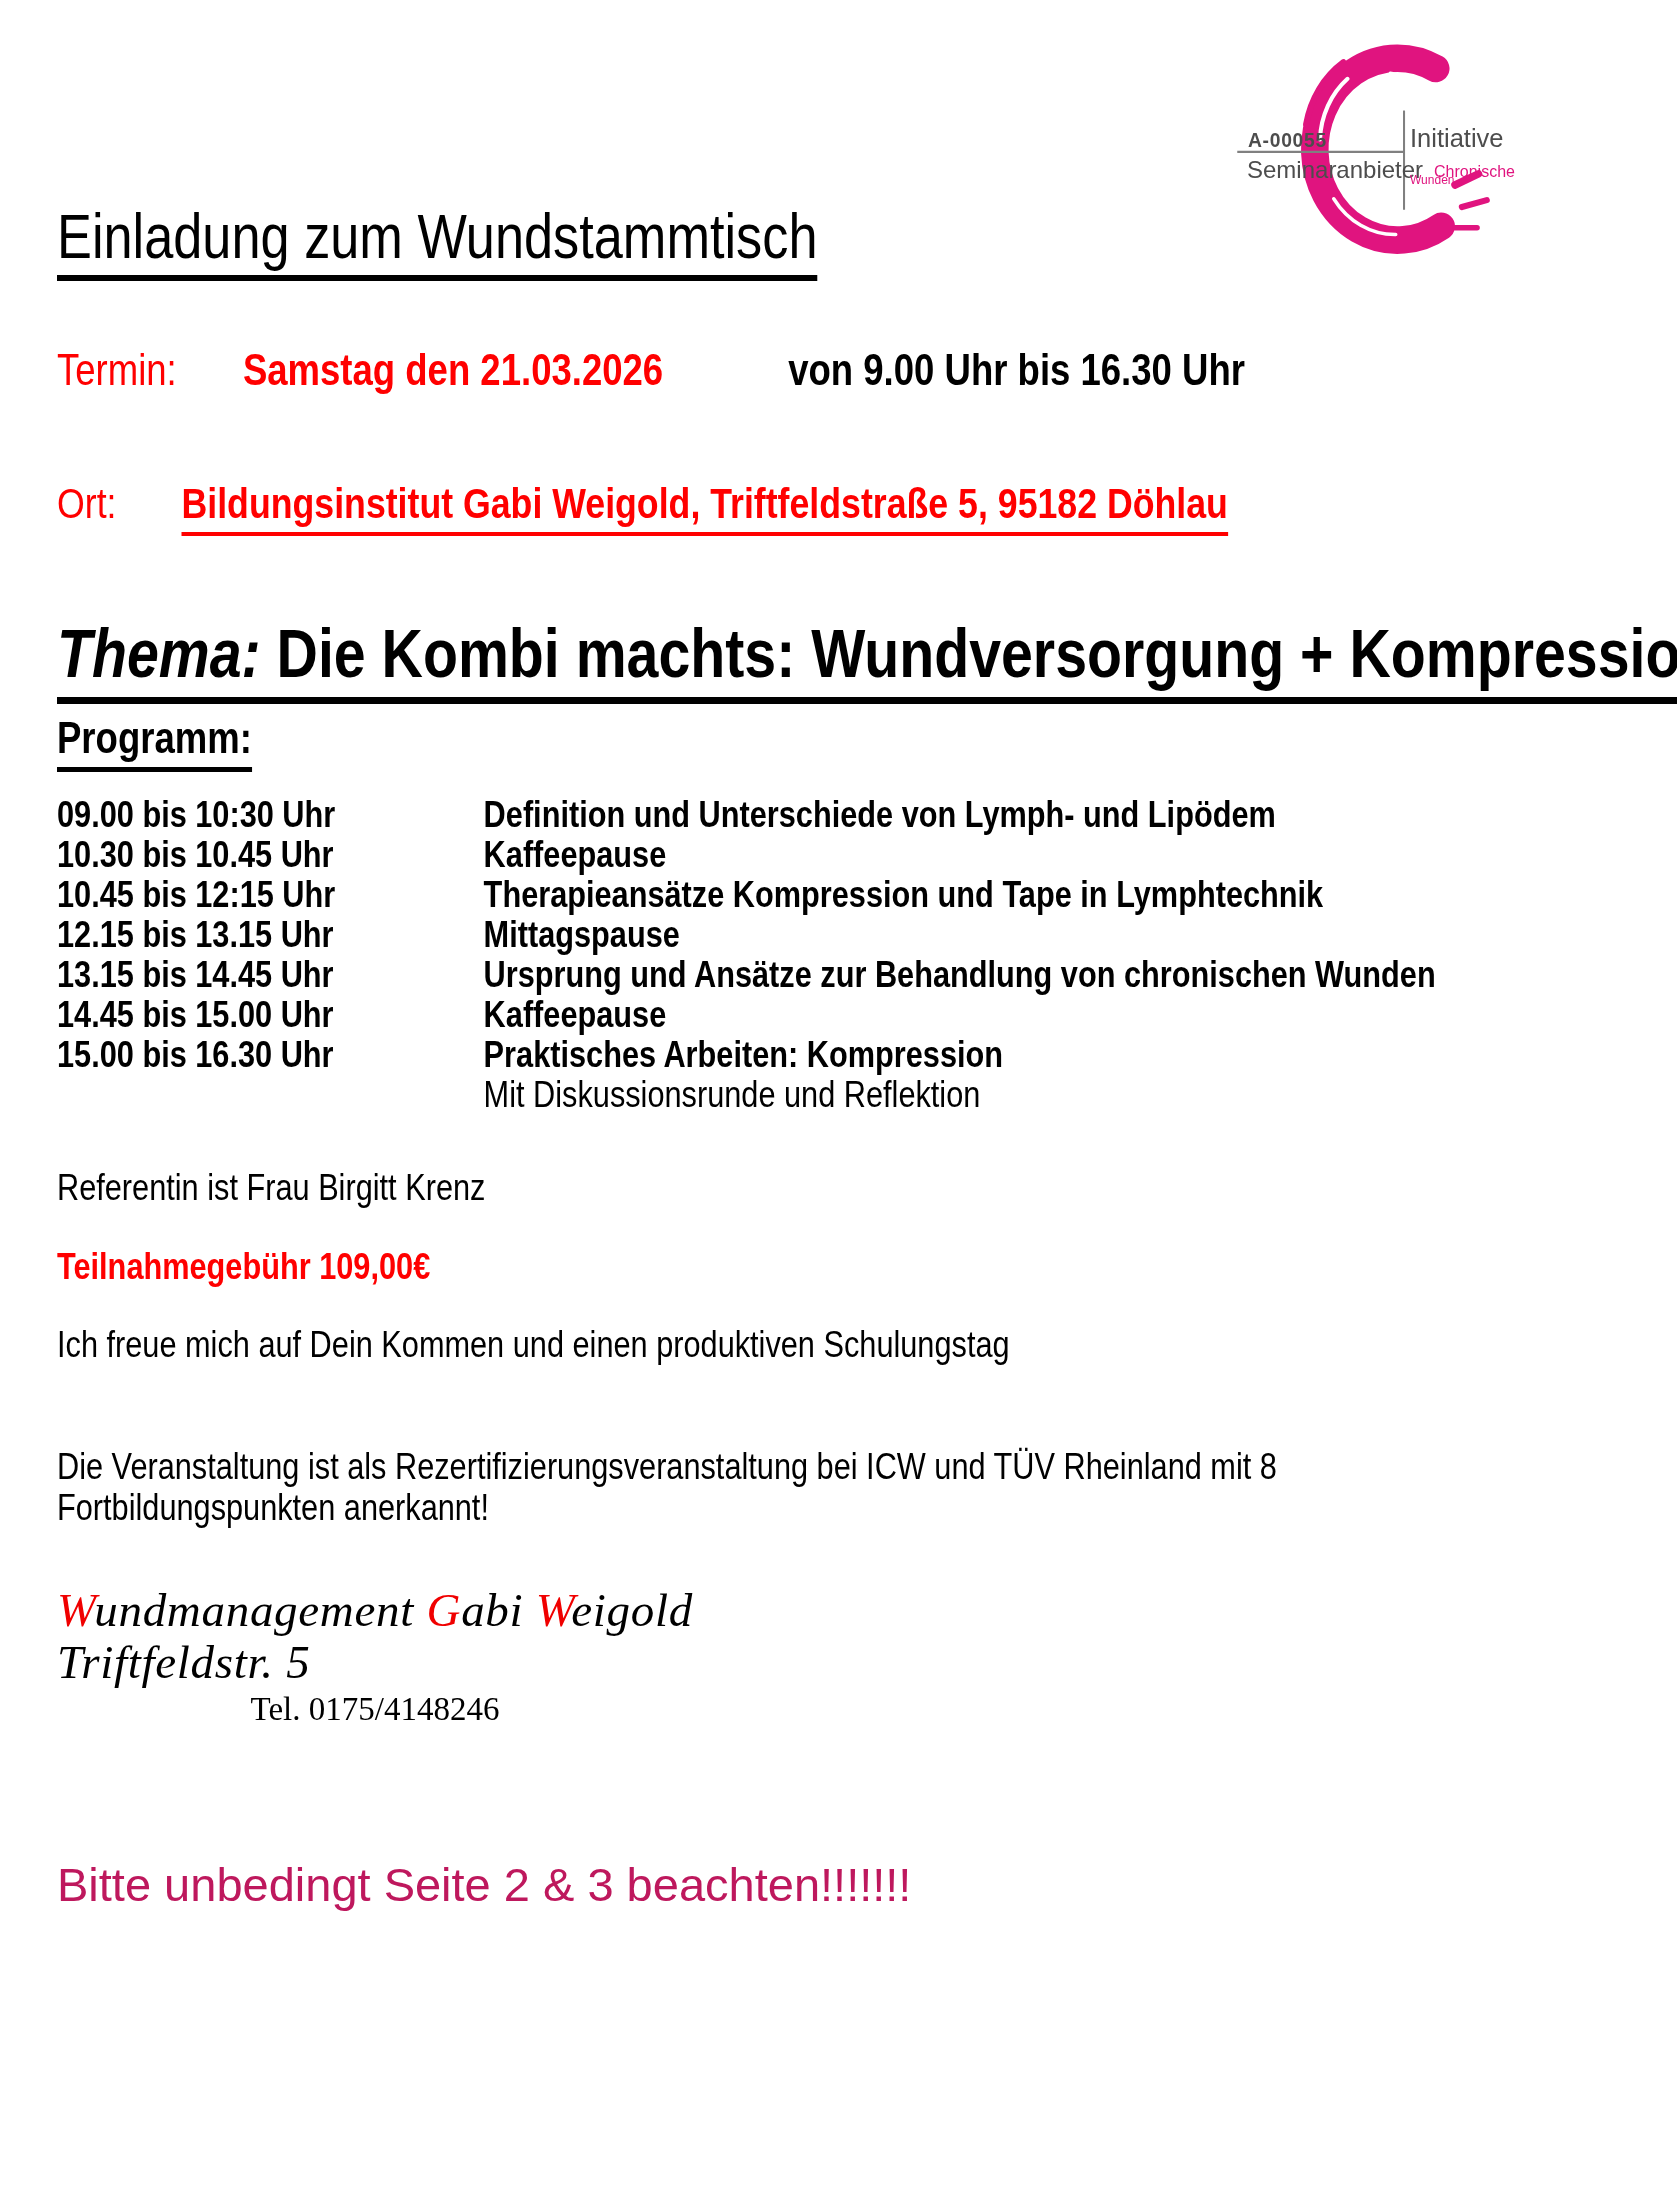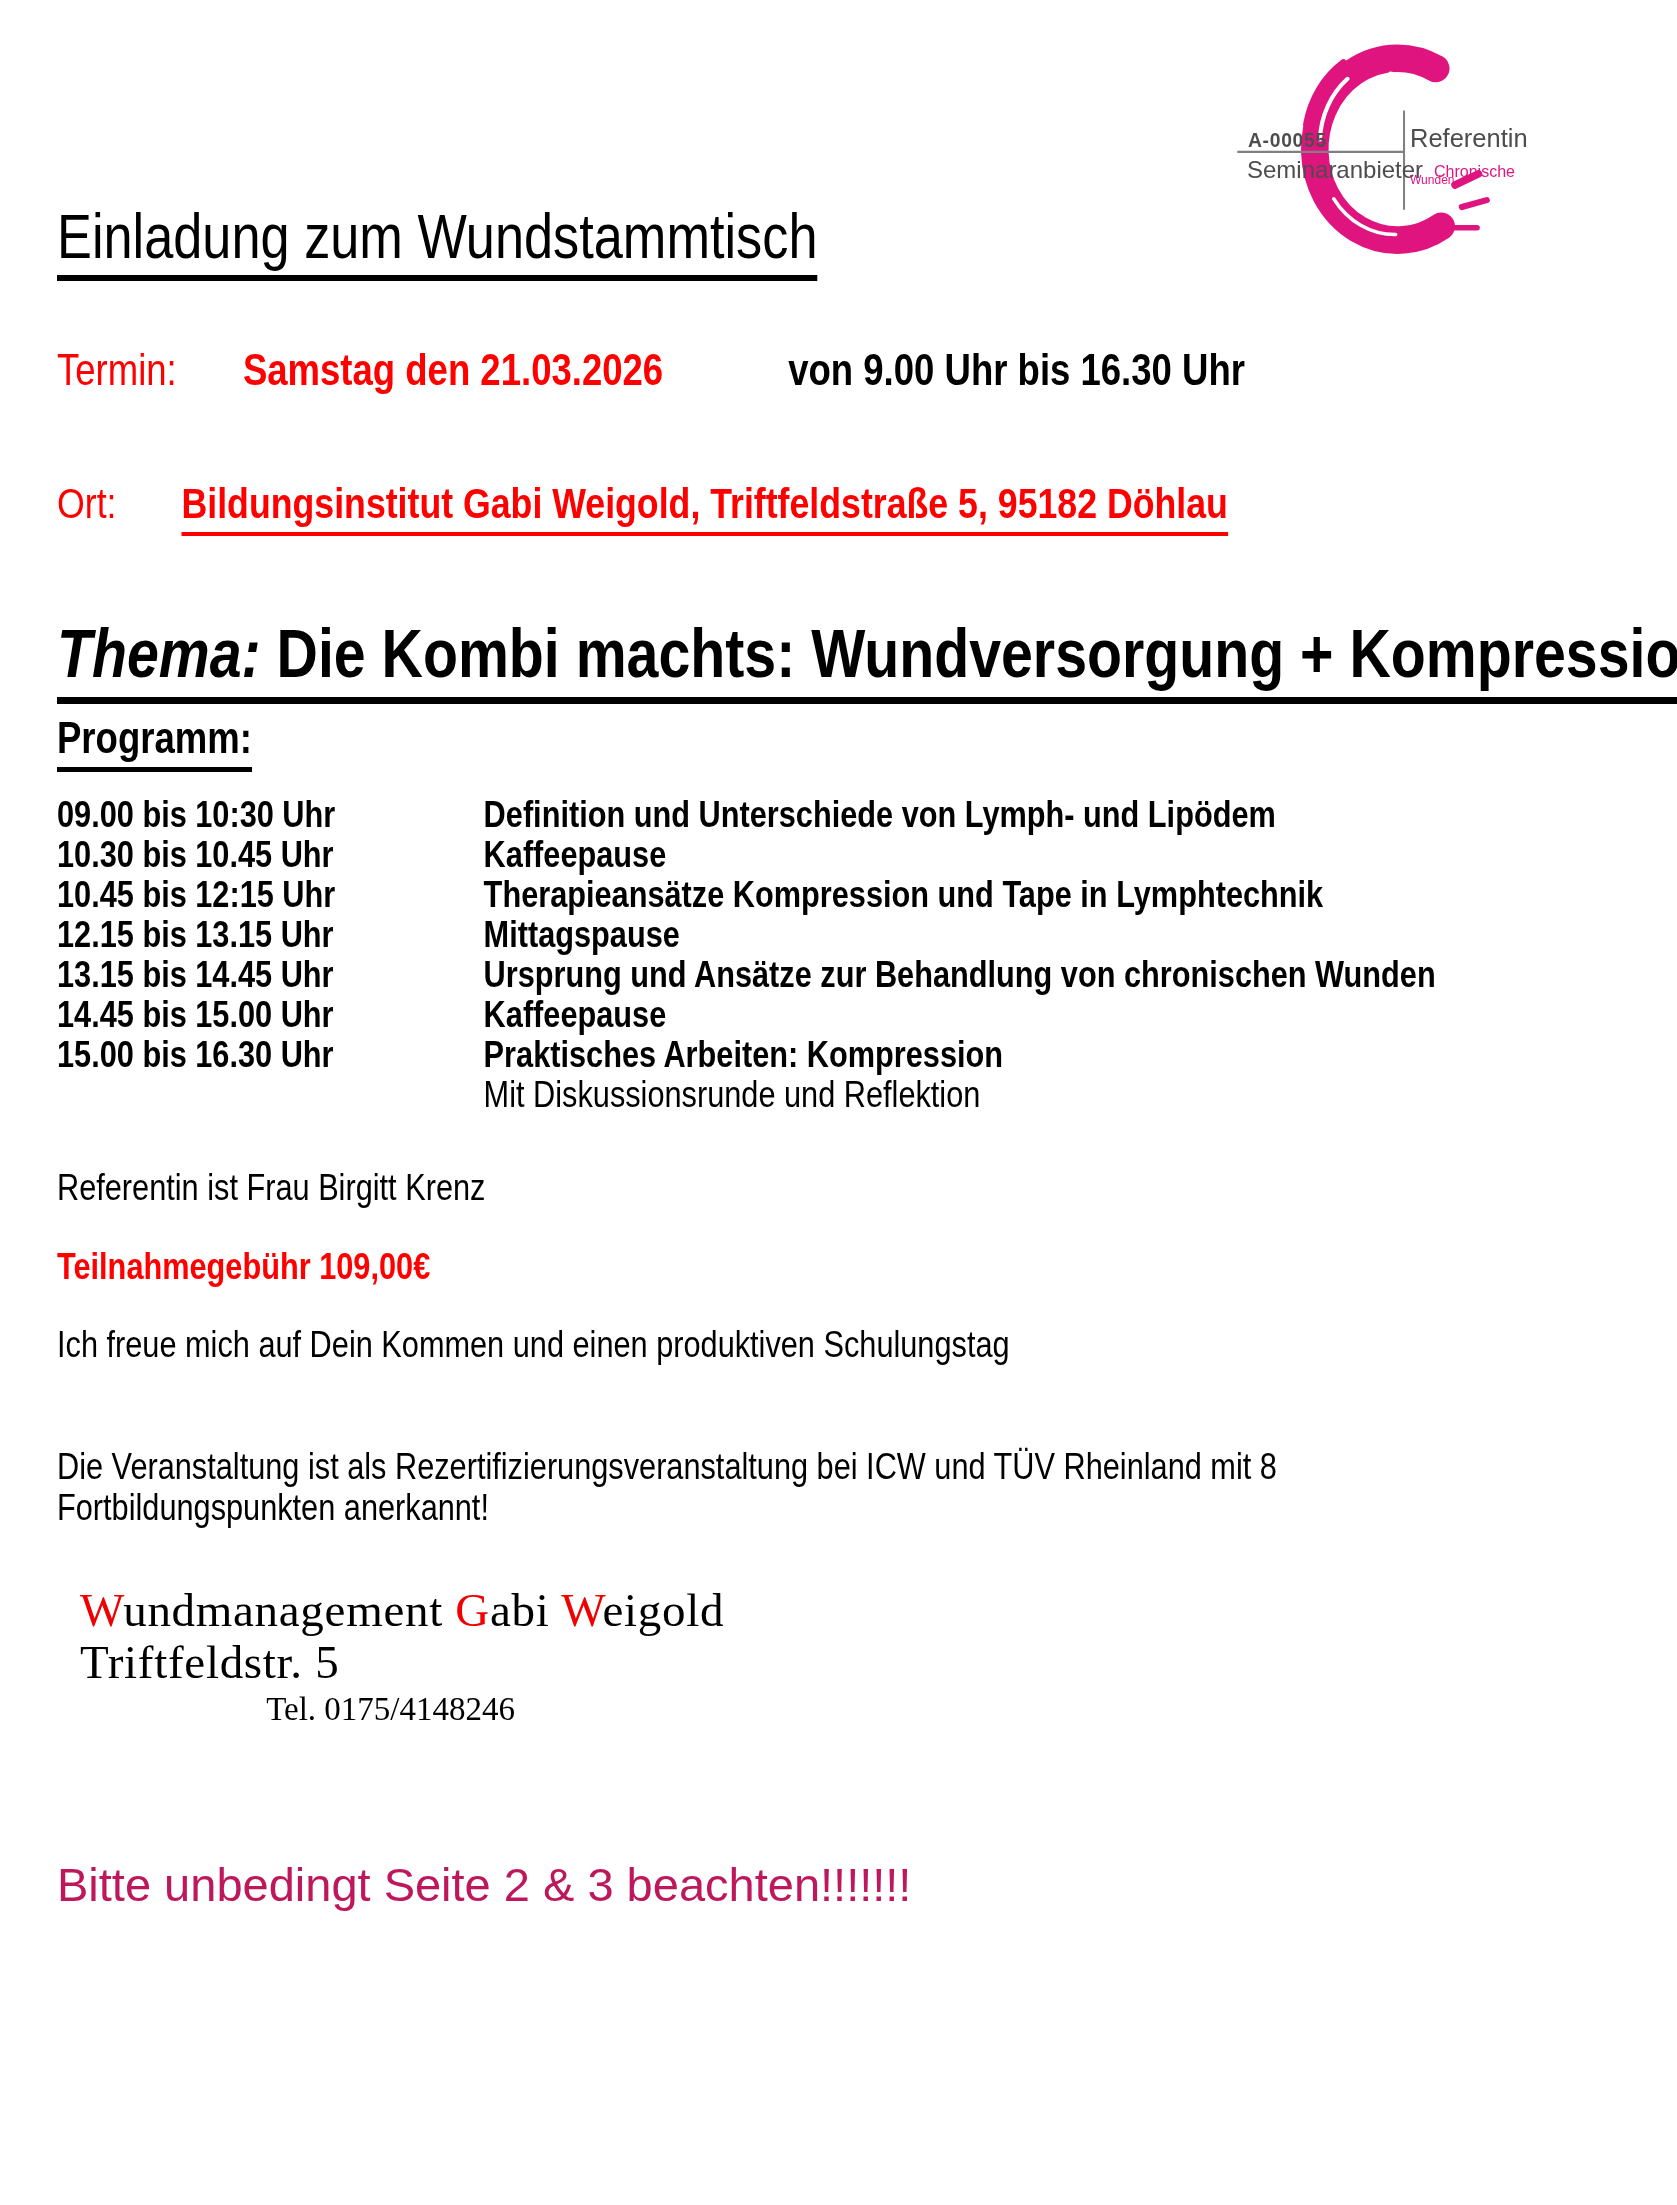--- a/index.html
+++ b/index.html
@@ -59,21 +59,21 @@
   .schedule .note{line-height:40px;padding-left:514px;font-weight:normal;}
 
   
   .referentin{top:1167px;font-size:37px;}
   .fee{top:1246px;font-size:37px;font-weight:bold;color:#ff0000;}
   .closing{top:1324px;font-size:37px;}
   .cert{top:1446px;font-size:37px;line-height:41px;}
 
   
   .signature{top:1584px;left:57px;position:absolute;font-family:"Liberation Serif",serif;}
-  .sig-line{font-size:47px;line-height:52px;letter-spacing:0.7px;margin-left:23px;}
+  .sig-line{font-style:italic;font-size:47px;line-height:52px;letter-spacing:0.7px;}
   .sig-red{color:#f00000;}
   .sig-phone{font-style:normal;font-size:33px;line-height:43px;letter-spacing:0;text-align:center;}
 
   
   .notice{top:1857px;font-size:47px;color:#be185d;white-space:nowrap;}
 </style>
 </head>
 <body>
 
 <div class="page">
@@ -91,21 +91,21 @@
 
       <path d="M 322 206 l 34 -16" stroke="#e0147f" stroke-width="11" stroke-linecap="round"></path>
       <path d="M 332 238 l 36 -10" stroke="#e0147f" stroke-width="9" stroke-linecap="round"></path>
       <path d="M 322 268 l 32 0" stroke="#e0147f" stroke-width="8" stroke-linecap="round"></path>
 
       <line x1="6" y1="158" x2="248" y2="158" stroke="#808080" stroke-width="3"></line>
       <line x1="248" y1="98" x2="248" y2="242" stroke="#808080" stroke-width="3"></line>
     </svg>
     <span class="ltxt l-code">A-00055</span>
     <span class="ltxt l-provider">Seminaranbieter</span>
-    <span class="ltxt l-initiative">Referentin</span>
+    <span class="ltxt l-initiative">Initiative</span>
     <span class="ltxt l-chron">Chronische</span>
     <span class="ltxt l-wund">Wunden</span>
   </div>
 
   <div class="abs title">
     <span class="cond"><span class="u">Einladung zum Wundstammtisch</span></span>
   </div>
 
   <div class="abs termin">
     <span class="cond">

